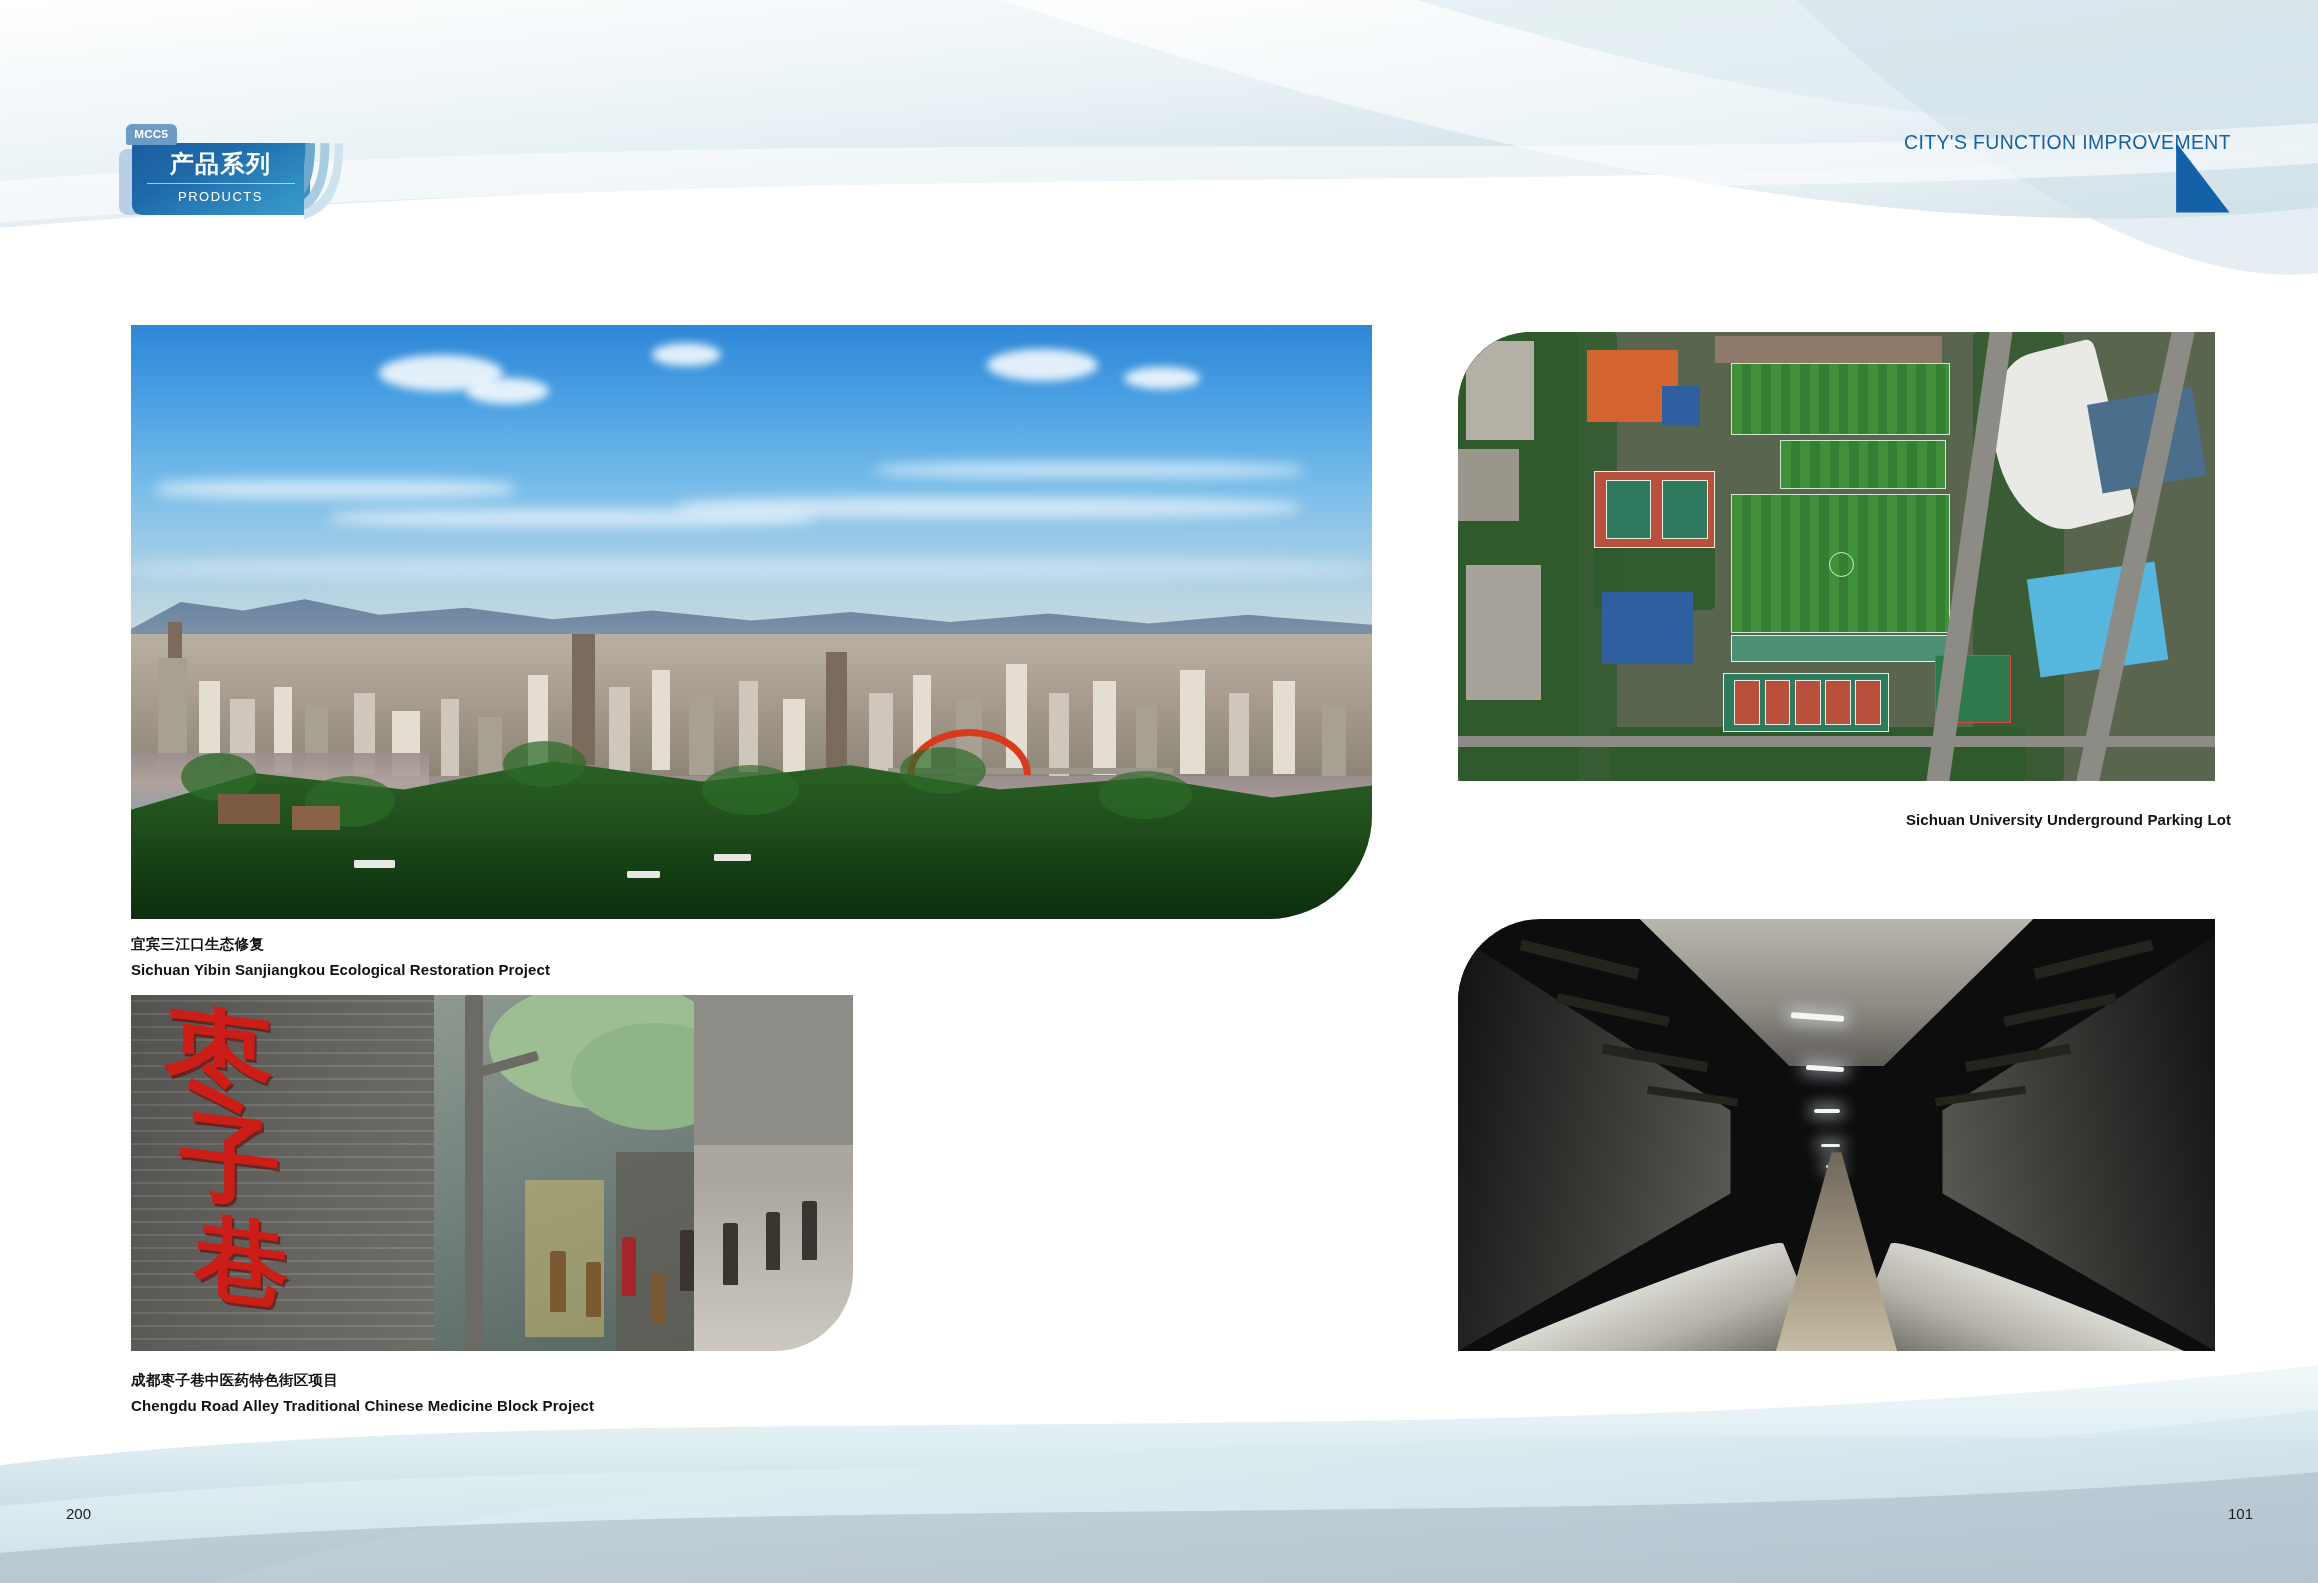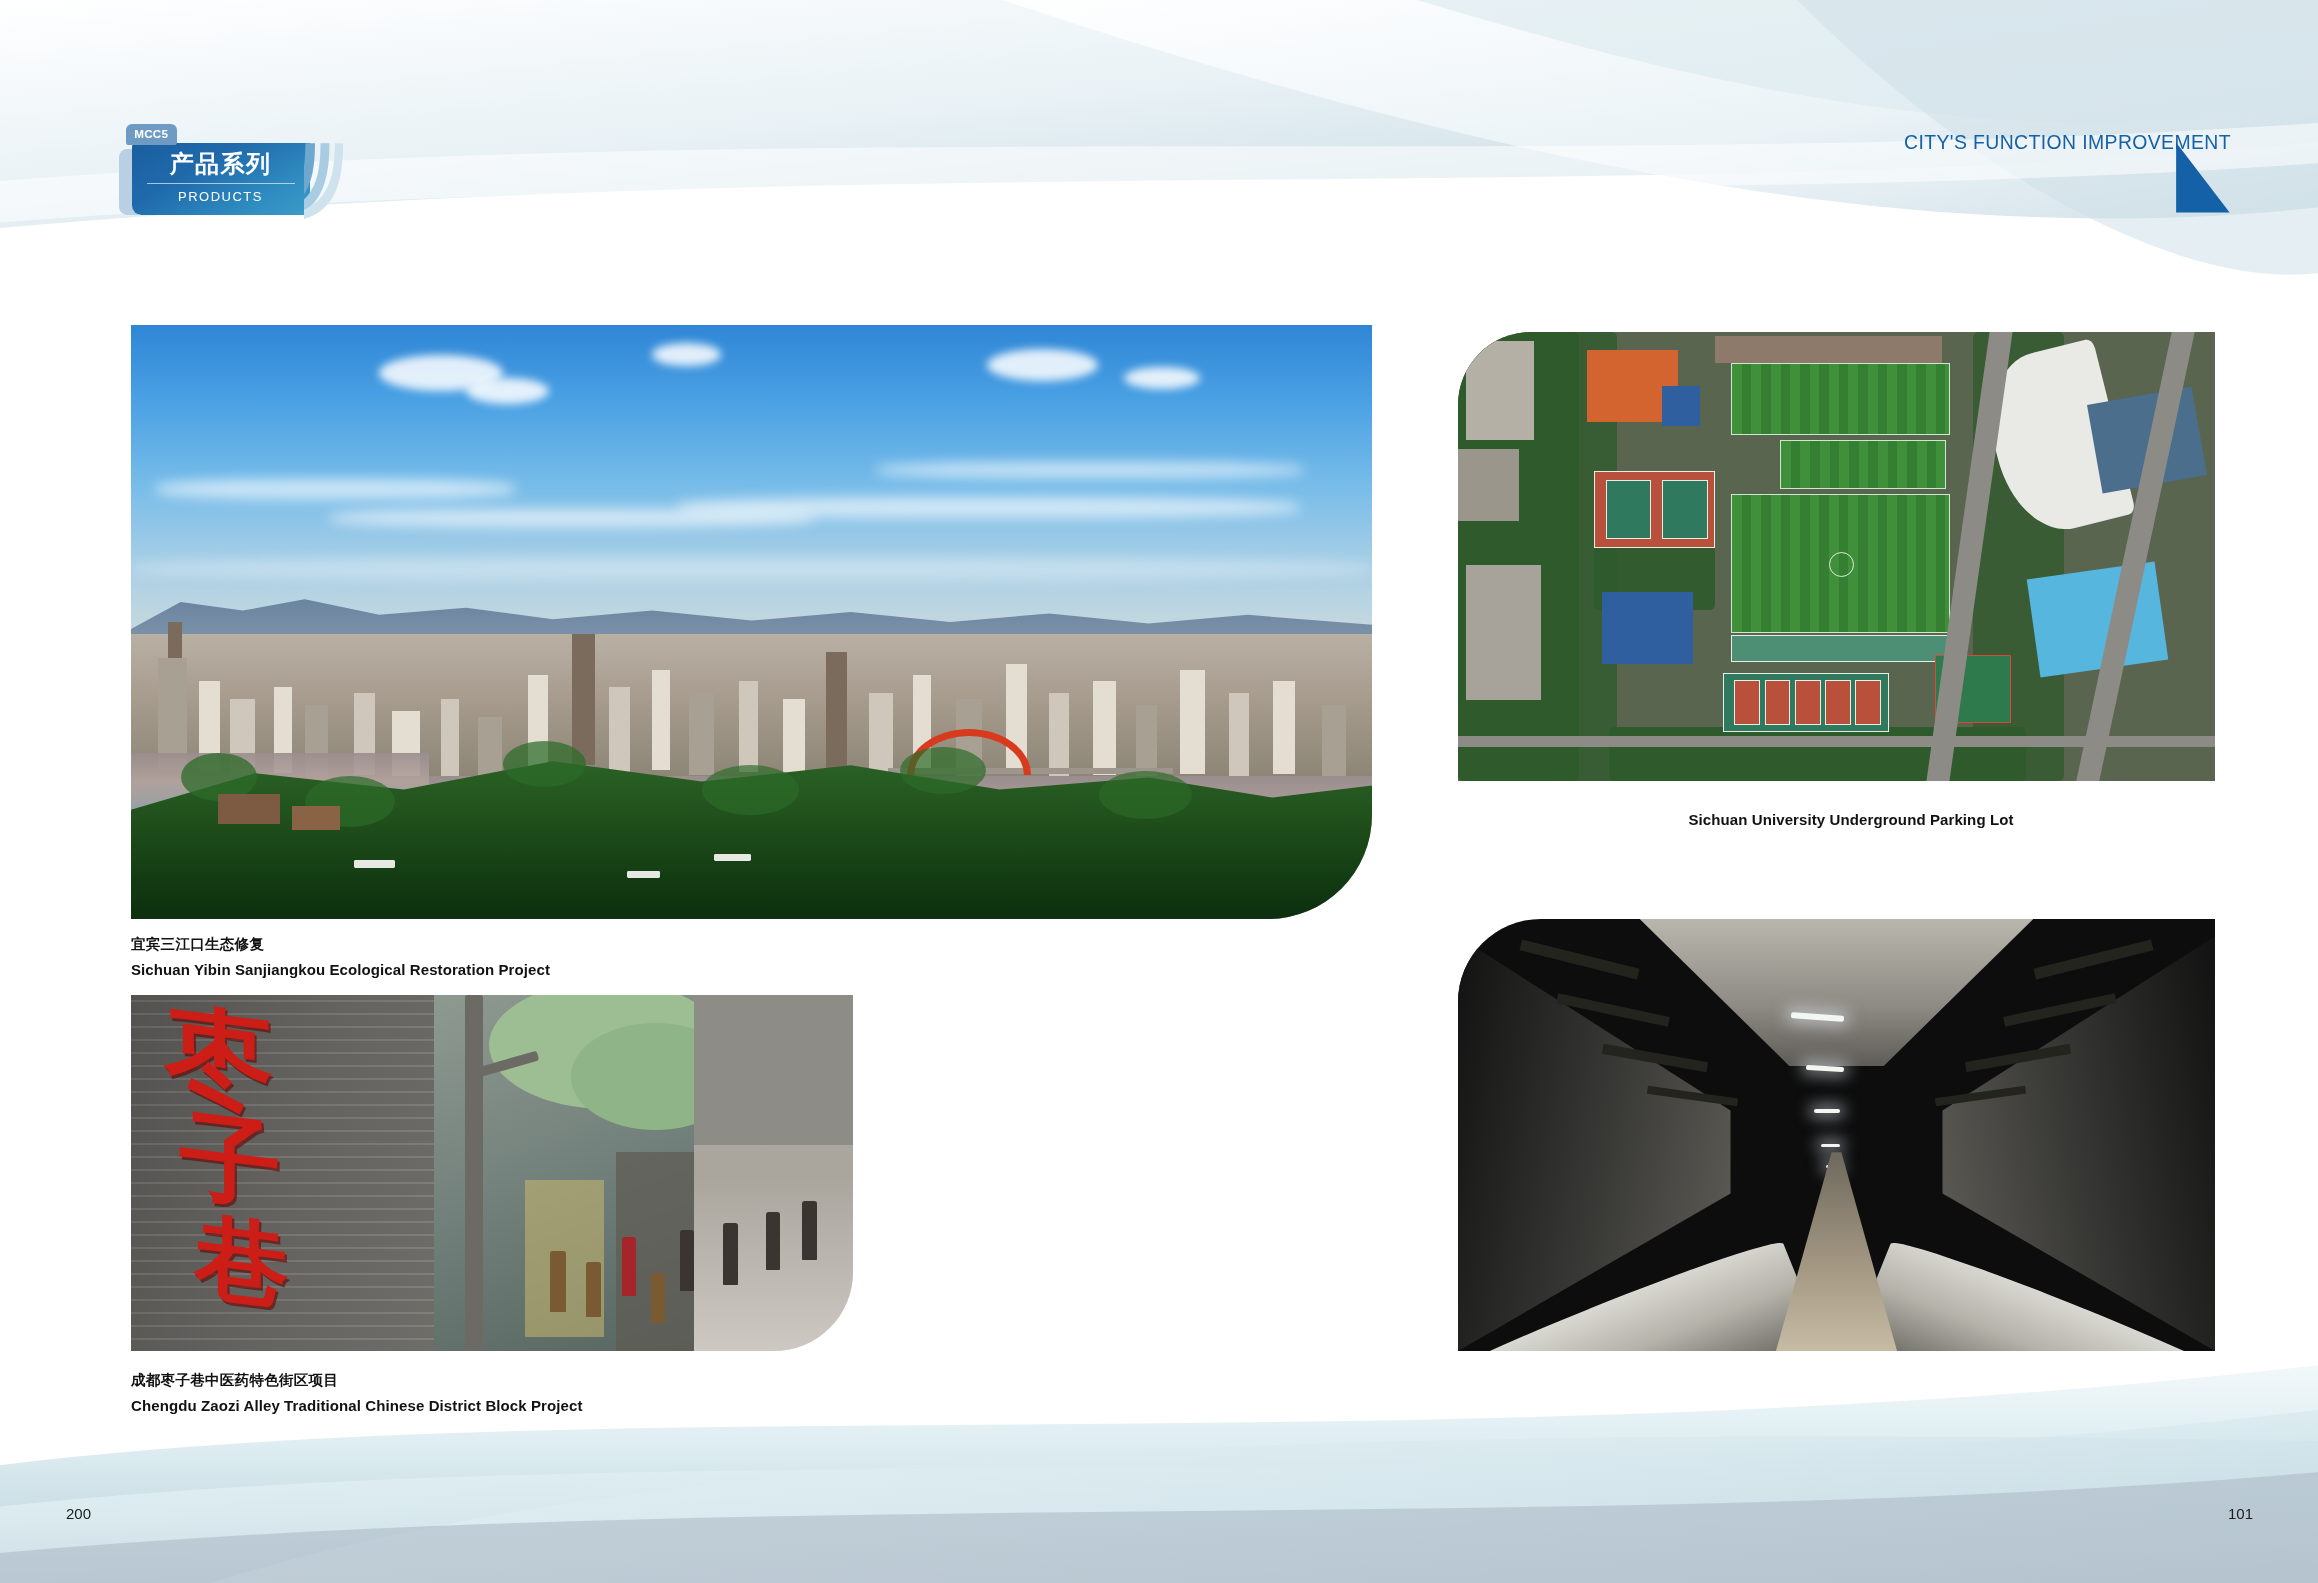--- a/index.html
+++ b/index.html
@@ -449,21 +449,21 @@
       <div class="aer-roof blue" style="left:84%; top:14%; width:14%; height:20%; transform:rotate(-10deg); background:#4a6e8c;"></div>
       <div class="aer-court red" style="left:63%; top:72%; width:10%; height:15%; background:#2f7a4d; border-color:#d8493a;"></div>
 
       <div class="aer-road" style="left:66%; top:0%; width:3%; height:100%; transform:skewX(-8deg);"></div>
       <div class="aer-road" style="left:0%; top:90%; width:100%; height:2.5%;"></div>
       <div class="aer-road" style="left:88%; top:0%; width:3%; height:100%; transform:skewX(-12deg);"></div>
     </div>
   </div>
 
   <div class="caption right" style="right:88px; top:805px; width:760px;">
-    <div class="en" style="display:block;text-align:center;">Sichuan University Underground Parking Lot</div>
+    <div class="en" style="display:block;">Sichuan University Underground Parking Lot</div>
   </div>
 
   <div class="photo" style="left:131px; top:995px; width:722px; height:356px; border-radius:0 0 79px 0;">
     <div class="ph">
       <div class="alley-wall">
         <div class="alley-brick"></div>
       </div>
 
       <div class="alley-char" style="left:5%;  top:3%;  font-size:104px; line-height:104px; transform:skewY(7deg) scaleX(1.05);">枣</div>
       <div class="alley-char" style="left:7%;  top:33%; font-size:97px; line-height:97px; transform:skewY(7deg) scaleX(1.05);">子</div>
@@ -488,21 +488,21 @@
       <div class="person red" style="left:68%; top:68%; width:14px; height:59px;"></div>
       <div class="person" style="left:76%; top:66%; width:14px; height:61px;"></div>
       <div class="person" style="left:82%; top:64%; width:15px; height:62px;"></div>
       <div class="person" style="left:88%; top:61%; width:14px; height:58px;"></div>
       <div class="person" style="left:93%; top:58%; width:15px; height:59px;"></div>
     </div>
   </div>
 
   <div class="caption" style="left:131px; top:1370px;">
     <div class="cn">成都枣子巷中医药特色街区项目</div>
-    <div class="en">Chengdu Zaozi Alley Traditional Chinese District Block Project</div>
+    <div class="en">Chengdu Road Alley Traditional Chinese Medicine Block Project</div>
   </div>
 
   <div class="photo" style="left:1458px; top:919px; width:757px; height:432px; border-radius:83px 0 0 0;">
     <div class="ph">
       <div class="tun-bg"></div>
 
       <div class="tun-ceiling" style="clip-path:polygon(0% 0%,100% 0%,62% 100%,38% 100%);"></div>
 
       <div class="tun-wall-l" style="clip-path:polygon(0% 0%,100% 42%,100% 62%,0% 100%);"></div>
       <div class="tun-wall-r" style="clip-path:polygon(100% 0%,0% 42%,0% 62%,100% 100%);"></div>

